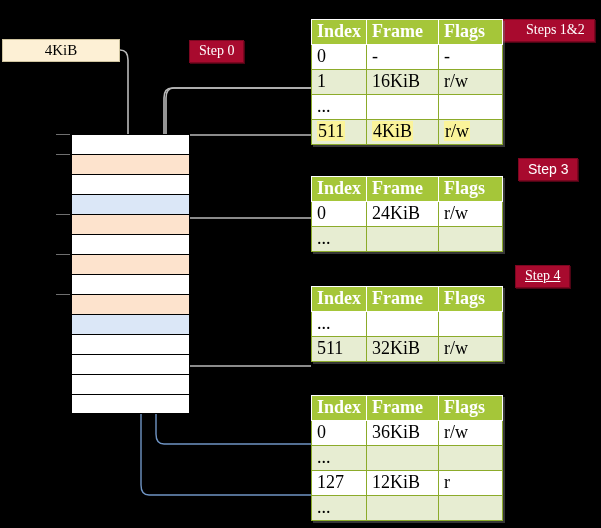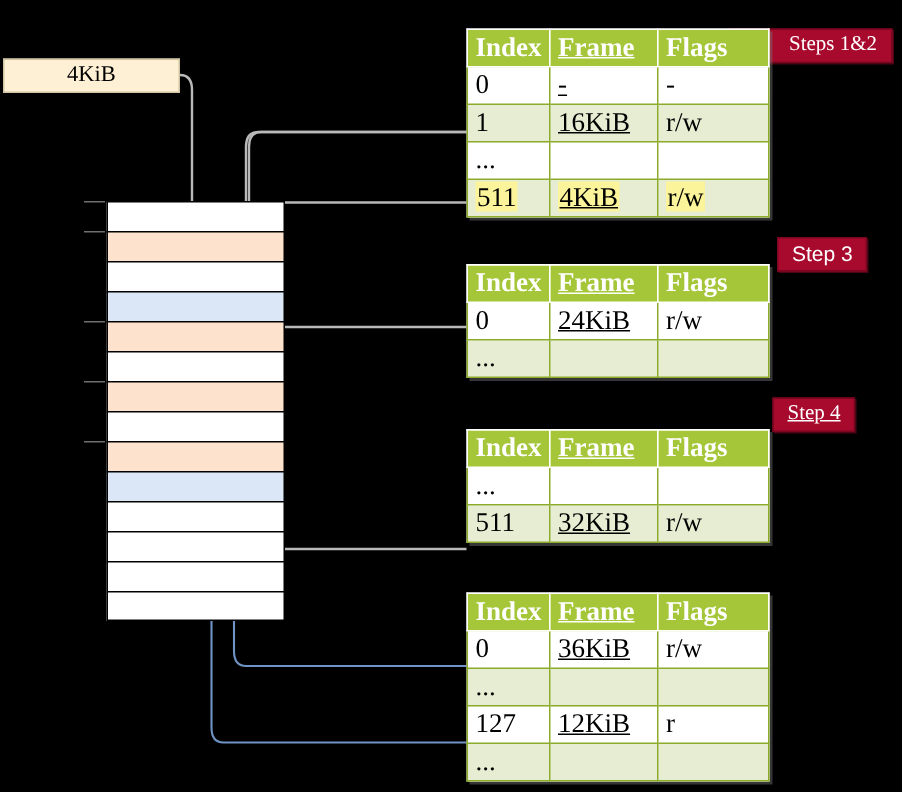--- a/index.html
+++ b/index.html
@@ -48,22 +48,22 @@
   .ptable td,.ptable th{
     border:1px solid #8cab2a;padding:1px 5px 2px 5px;font-size:18px;
     color:#000;text-align:left;height:20px;box-sizing:border-box;
     white-space:nowrap;
   }
   .ptable th{background:#a5c639;color:#ffffff;font-weight:bold;border-color:#ffffff;}
   .ptable tr.alt td{background:#e7edd2;}
   .ptable tr.norm td{background:#ffffff;}
   .hl{background:#fbf49a;padding:0 1px;}
   .c-index{width:55px;}
-  .c-frame{width:72px;text-decoration:underline;}
-  .c-flags{width:74px;}
+  .c-frame{width:72px;}
+  .c-flags{width:64px;}
 
   #tbl1{left:311px;top:19px;}
   #tbl2{left:311px;top:176px;}
   #tbl3{left:311px;top:286px;}
   #tbl4{left:311px;top:395px;}
 </style>
 </head>
 <body>
 
 <div class="stage">
@@ -105,20 +105,21 @@
 
     <g>
       <path d="M311,495 L149,495 C143,495 141,491 141,485 L141,212" fill="none" stroke="#6f94c4" stroke-width="1.4" marker-end="url(#ah-blue)"></path>
     </g>
   </svg>
 
   <div id="src-box">
     <span>4KiB</span>
   </div>
 
+  <div class="badge" id="badge-step0">Step 0</div>
   <div class="badge" id="badge-steps12">Steps 1&amp;2</div>
   <div class="badge" id="badge-step3">Step 3</div>
   <div class="badge" id="badge-step4">Step 4</div>
 
   <div id="memcol">
       <div class="mrow m-white" style="top: 0px;">
         <div class="tick" style="top: -1px;"></div>
       </div>
       <div class="mrow m-orange" style="top: 20px;">
         <div class="tick" style="top: -1px;"></div>

